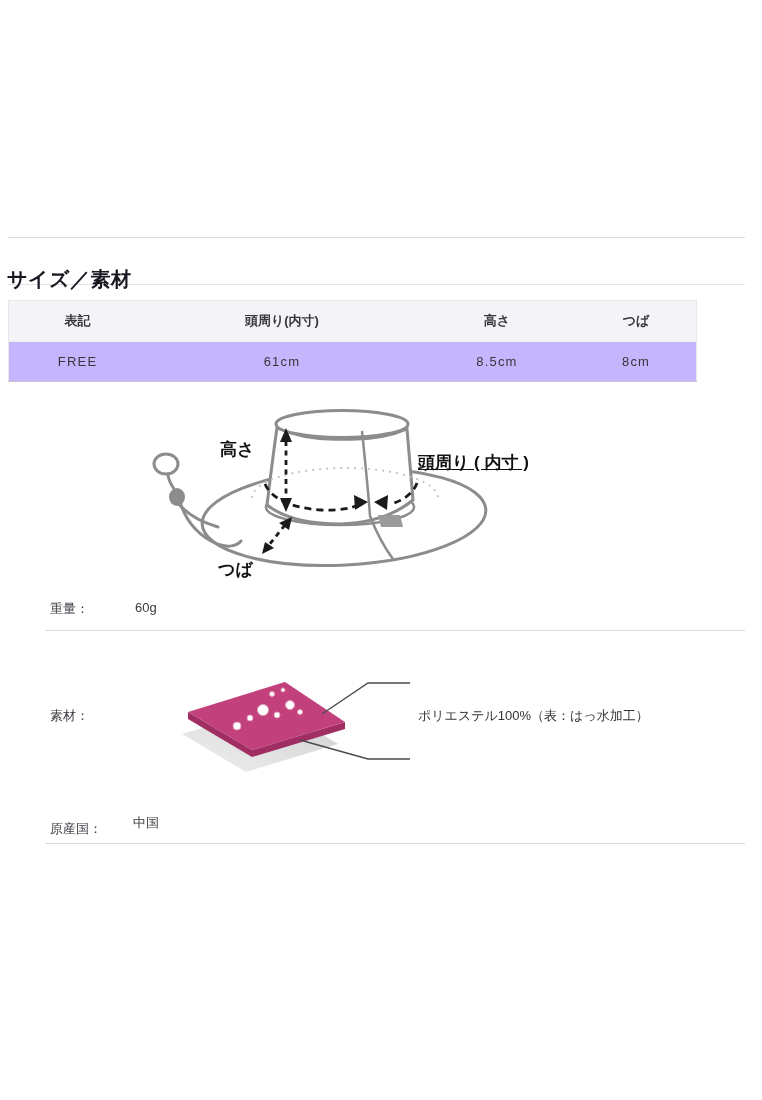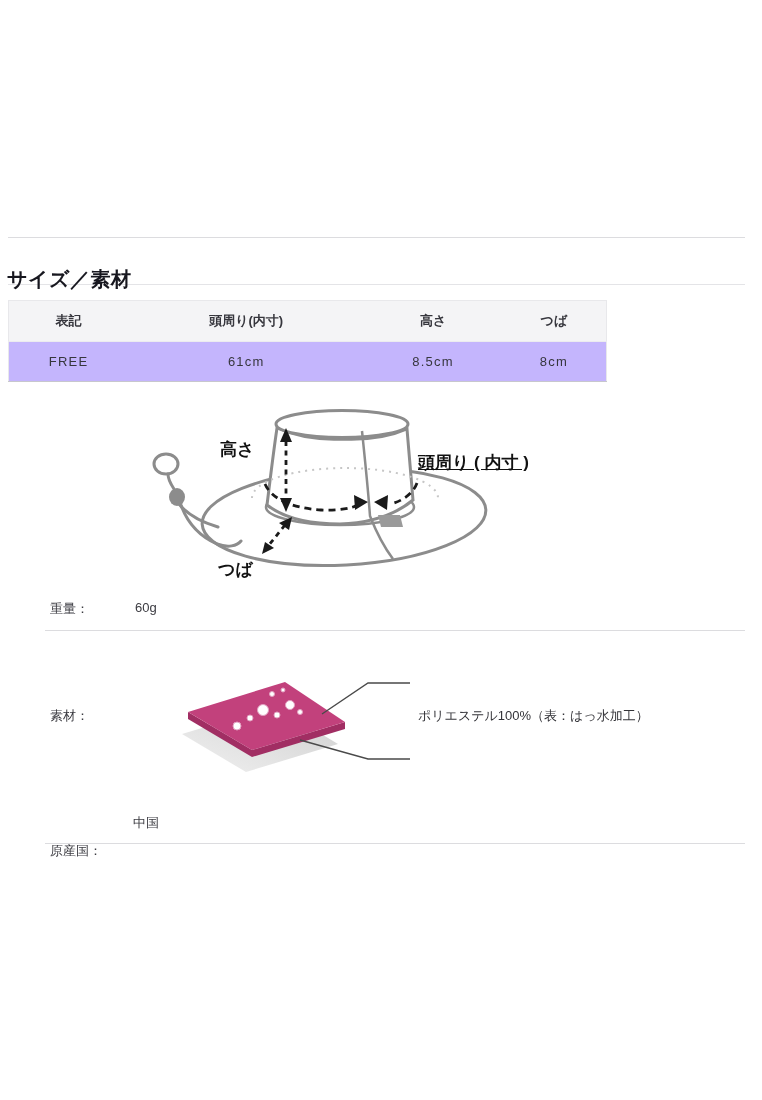--- a/index.html
+++ b/index.html
@@ -4,21 +4,21 @@
 <style>
   html,body { margin:0; padding:0; background:#fff; }
   body { font-family:"Liberation Sans","DejaVu Sans",sans-serif; }
   .page { position:relative; width:762px; height:1100px; background:#ffffff; overflow:hidden; }
 
   .hr { position:absolute; height:1px; background:#dcdcdf; }
 
   .section-title { position:absolute; left:7px; top:249px; font-size:20px; font-weight:bold;
                    color:#17171f; letter-spacing:0.5px; }
 
-  table.size-table { position:absolute; left:8px; top:300px; width:599px; border-collapse:collapse;
+  table.size-table { position:absolute; left:8px; top:300px; width:689px; border-collapse:collapse;
                      table-layout:fixed; font-size:13px; color:#36363d;
                      border:1px solid #e8e8eb; border-bottom:1px solid #c7c7cd; }
   table.size-table th { background:#f4f4f6; height:38px; font-weight:bold; text-align:center;
                         border-bottom:1px solid #ececef; }
   table.size-table td { background:#c4b5fd; height:37px; text-align:center; letter-spacing:1.2px; }
   .col1{width:20%} .col2{width:39.5%} .col3{width:23%} .col4{width:17.5%}
 
   .hat-figure { position:absolute; left:125px; top:398px; width:390px; height:210px; }
   .hat-label { position:absolute; font-size:17px; font-weight:bold; color:#111; white-space:nowrap; }
   .hat-label.height { left:220px; top:438px; }
@@ -149,16 +149,16 @@
       <circle cx="92" cy="34" r="2.5"></circle>
       <circle cx="103" cy="30" r="2"></circle>
     </g>
 
     <polyline points="142,54 188,23 230,23" fill="none" stroke="#4a4a4a" stroke-width="1.4"></polyline>
     <polyline points="120,80 188,99 230,99" fill="none" stroke="#4a4a4a" stroke-width="1.4"></polyline>
   </svg>
 
   <div class="material-note top">ポリエステル100%（表：はっ水加工）</div>
 
-  <div class="spec-label" style="left:50px; top:842px;">原産国：</div>
+  <div class="spec-label" style="left:50px; top:820px;">原産国：</div>
   <div class="spec-value" style="left:133px; top:814px;">中国</div>
 
 </div>
 
 </body></html>

